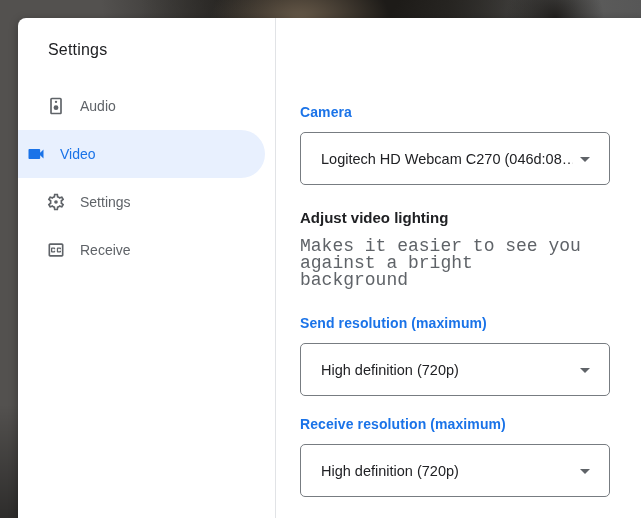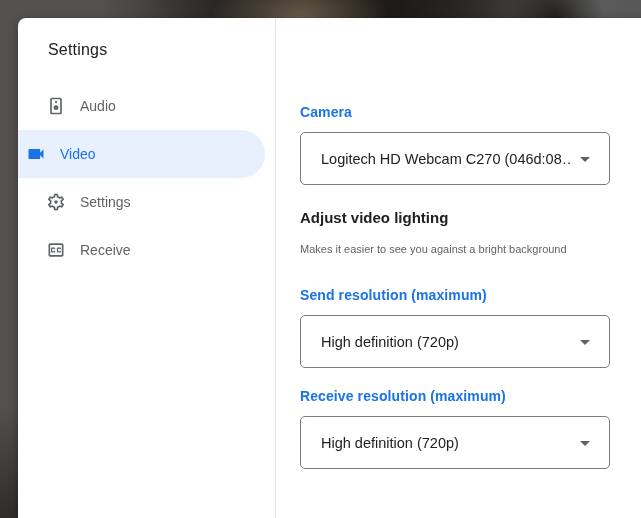--- a/index.html
+++ b/index.html
@@ -118,23 +118,24 @@
   .section-heading {
     margin-top: 24px;
     font-size: 15px;
     line-height: 18px;
     font-weight: 600;
     color: #202124;
   }
   .section-desc {
     margin-top: 11px;
     width: 286px;
-    font-size: 11px;
-    line-height: 23px;
+    font-size: 18px;
+    line-height: 17px;
     color: #5f6368;
+    font-family: Liberation Mono, monospace;
   }
   .mt-send { margin-top: 26px; }
   .mt-receive { margin-top: 20px; }
 </style>
 </head>
 <body>
 
 <div class="backdrop"></div>
 
 <div class="dialog">

